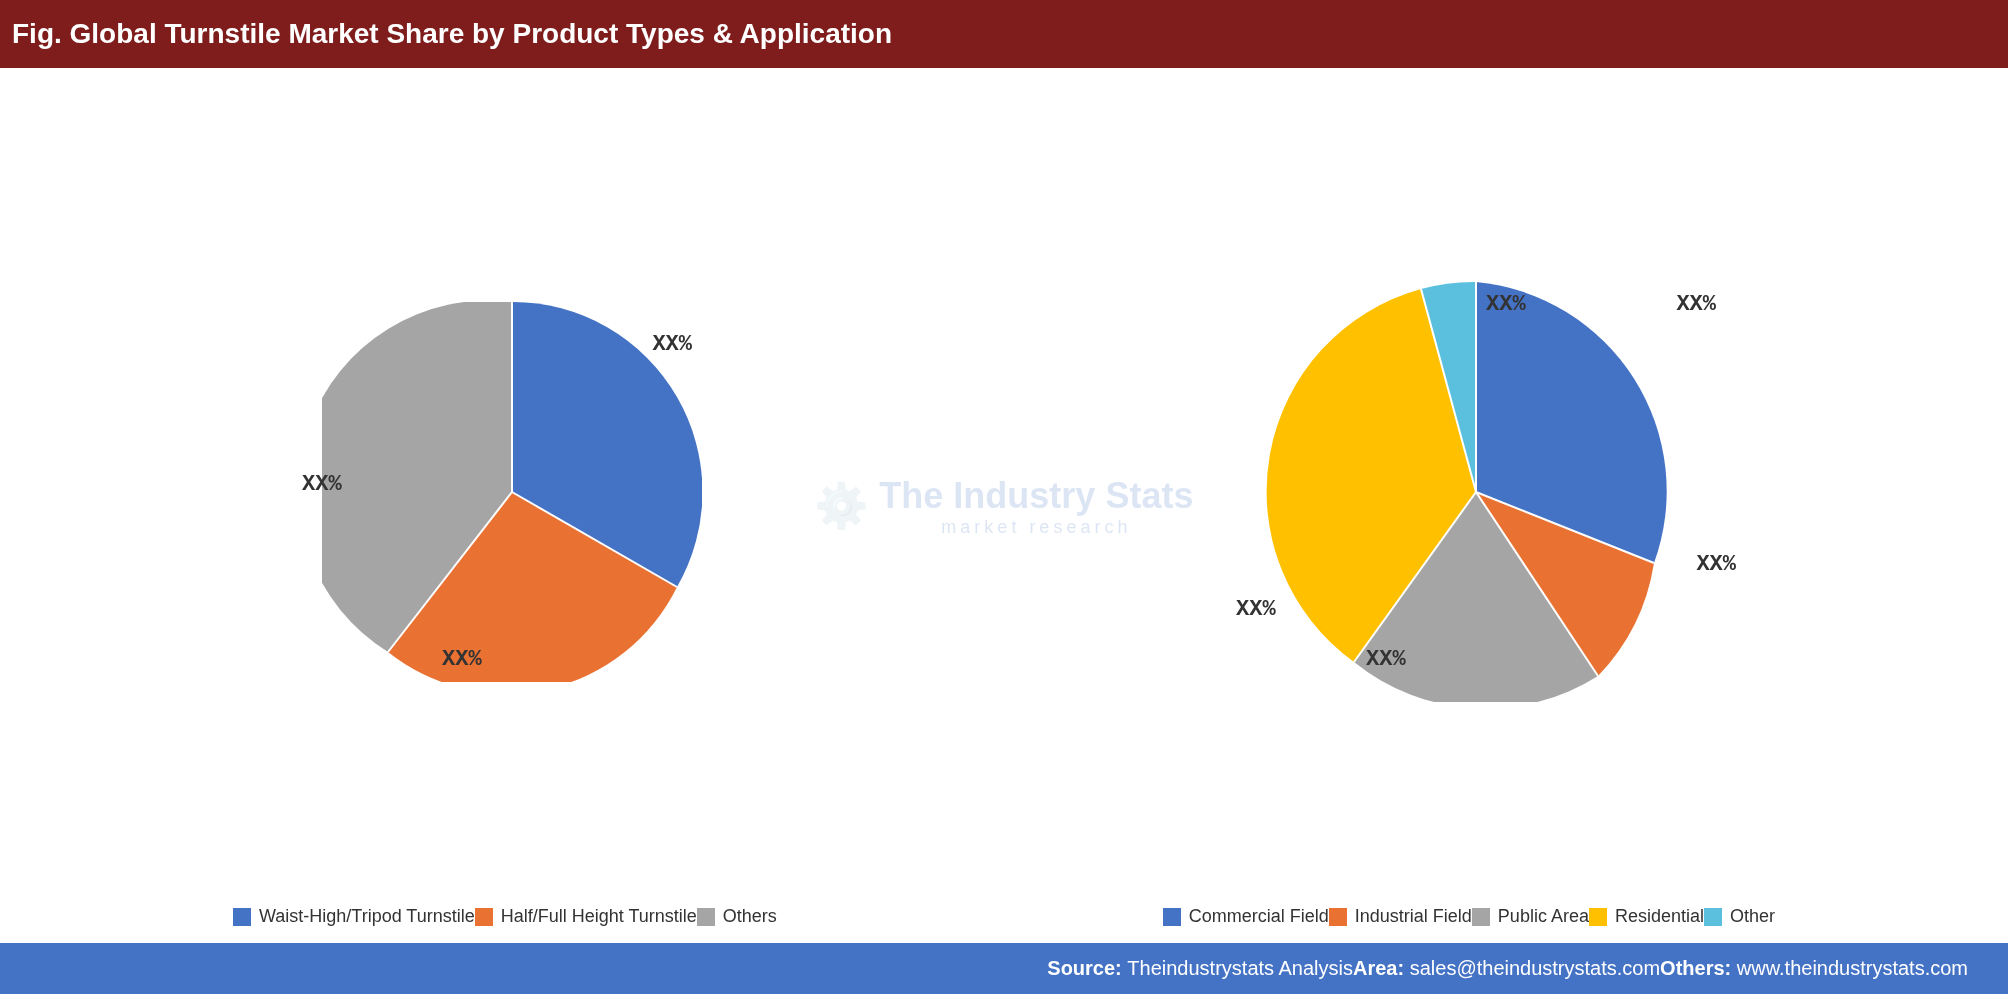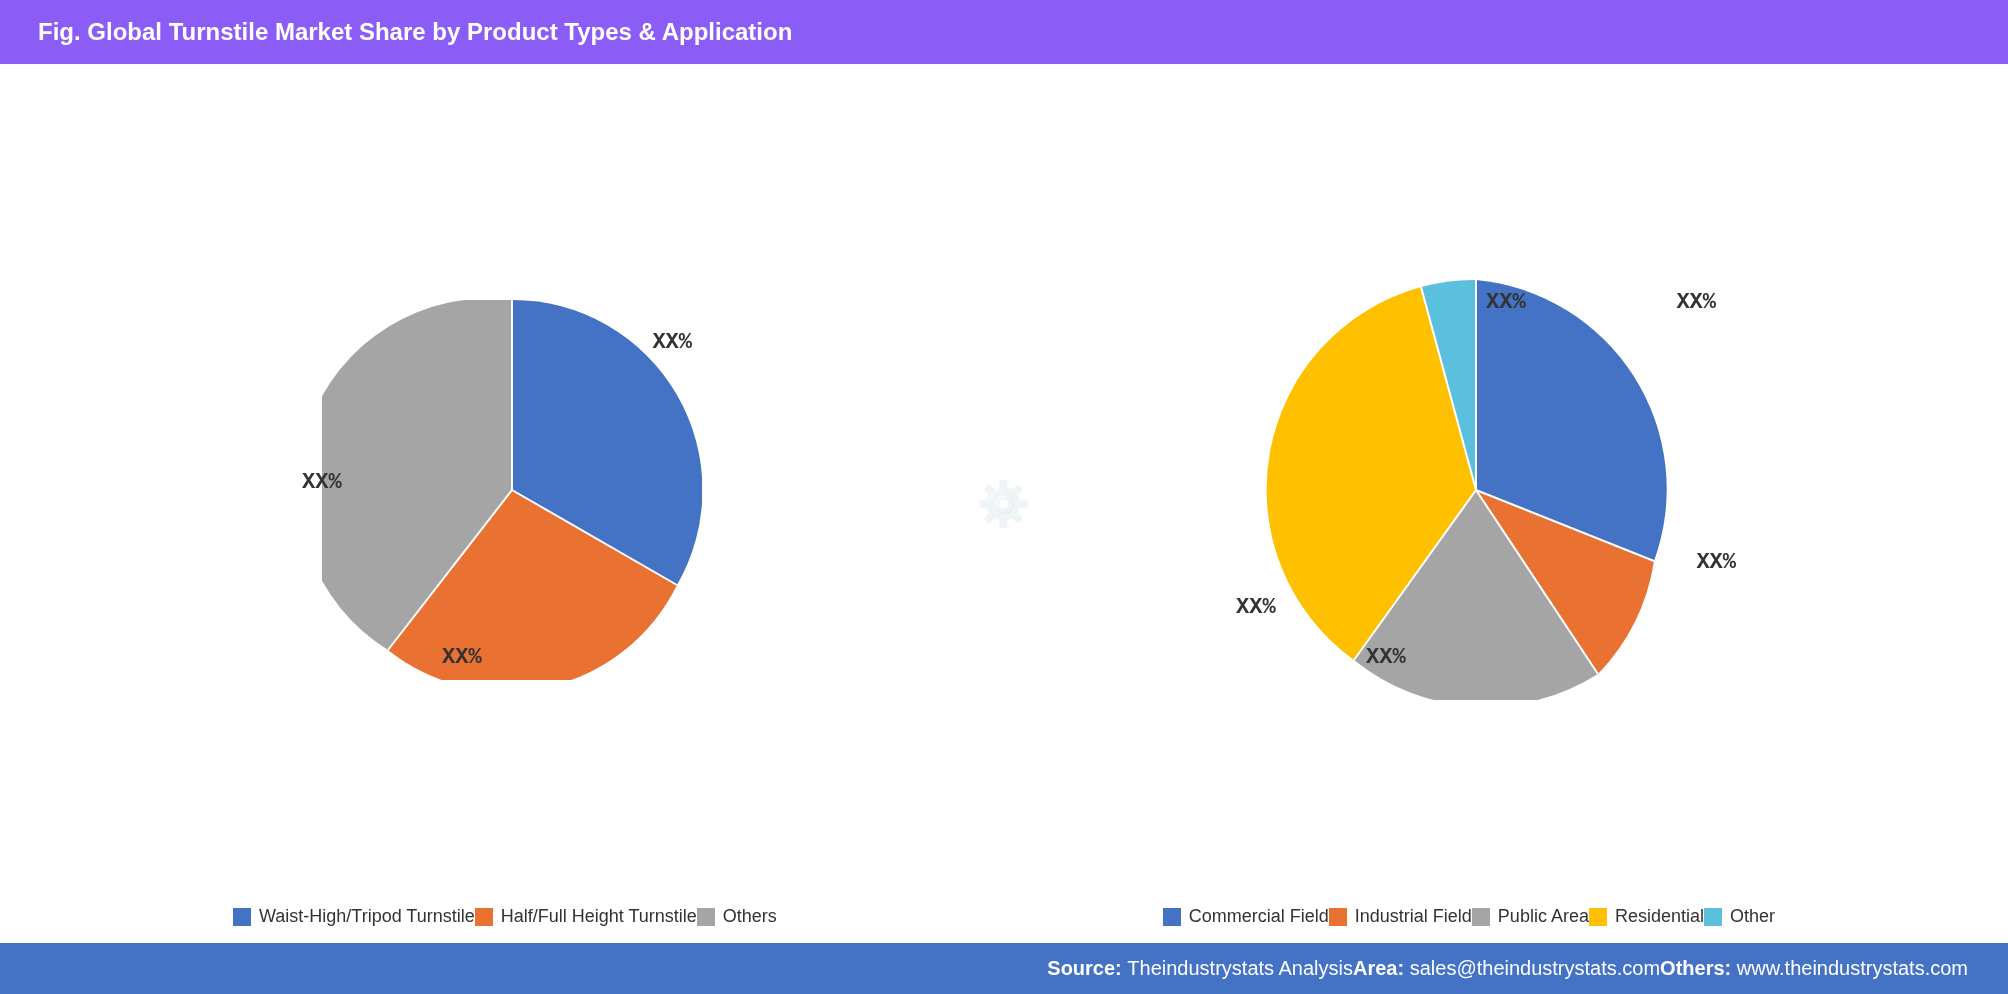--- a/index.html
+++ b/index.html
@@ -11,24 +11,24 @@
       overflow: hidden;
     }
     .main-container {
       width: 2008px;
       height: 994px;
       background: white;
       display: flex;
       flex-direction: column;
     }
     .header {
-      background: #8b5cf6;
+      background: #7f1d1d;
       color: white;
-      padding: 18px 38px;
-      font-size: 24px;
+      padding: 18px 12px;
+      font-size: 28px;
       font-weight: bold;
     }
     .content-area {
       flex: 1;
       display: flex;
       flex-direction: column;
       padding: 20px 40px 10px 40px;
       position: relative;
     }
     .charts-row {
@@ -125,20 +125,24 @@
 
   <div class="header">
     <span>Fig. Global Turnstile Market Share by Product Types &amp; Application</span>
   </div>
 
   <div class="content-area">
 
     <div class="watermark">
       <div style="display:flex; align-items:center; gap:10px; justify-content:center;">
         <div style="font-size:44px; color:#4472C4; opacity:0.7;">⚙️</div>
+        <div>
+          <div class="watermark-title">The Industry Stats</div>
+          <div class="watermark-sub">market  research</div>
+        </div>
       </div>
     </div>
 
     <div class="charts-row">
 
       <div class="chart-wrapper">
         <div class="pie-container">
           <svg width="380" height="380" viewBox="0 0 380 380">
 
             <path d="M190,190 L190,0 A190,190 0 0,1 355,285 Z" fill="#4472C4"></path>

